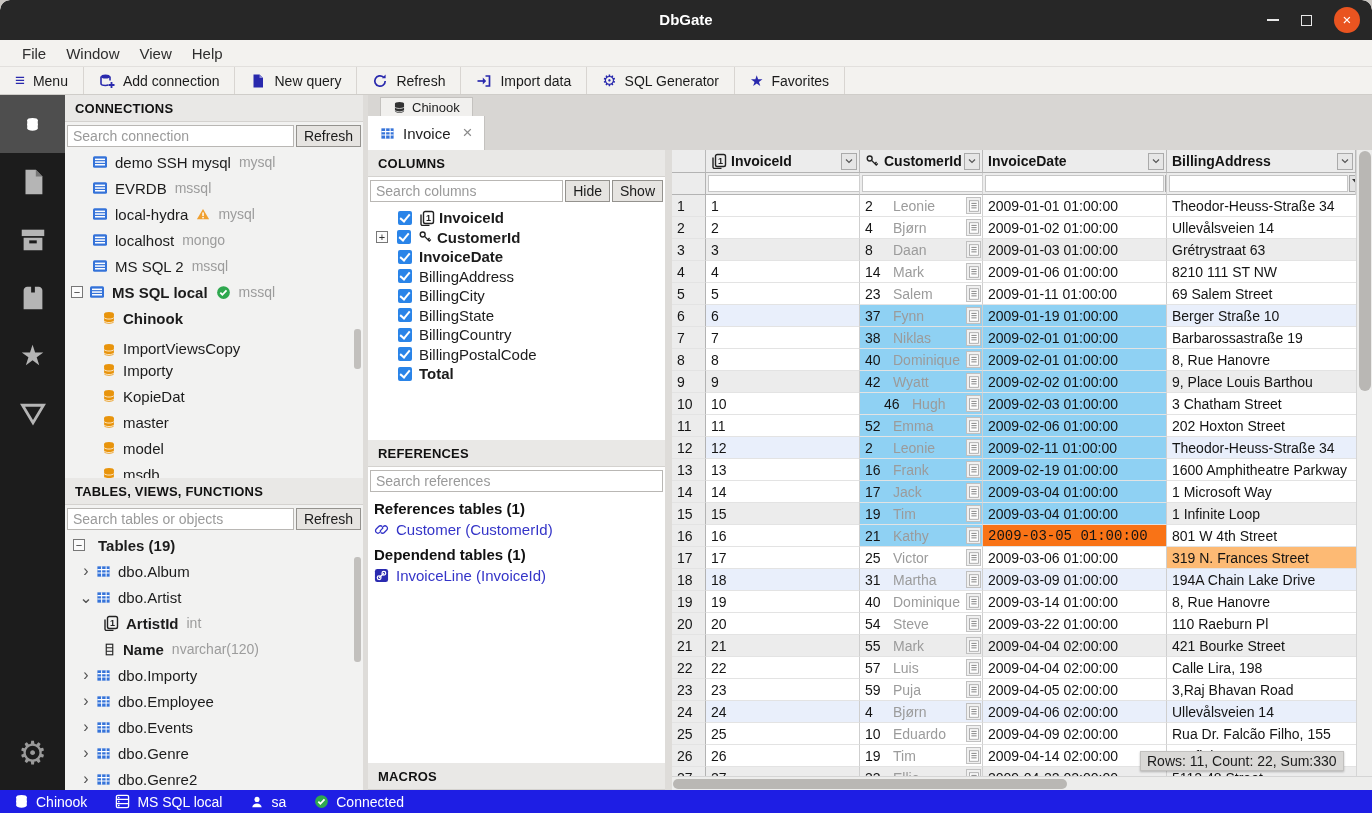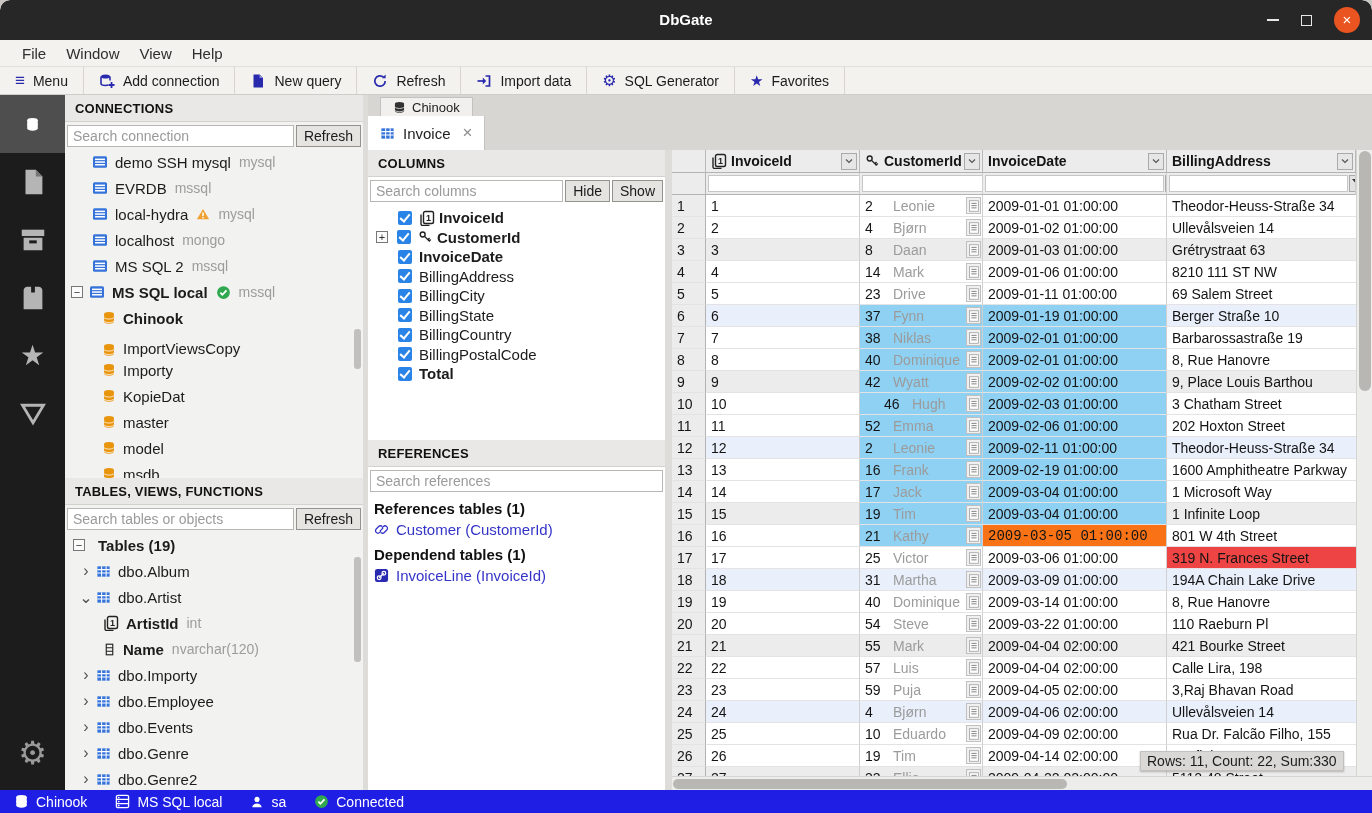--- a/index.html
+++ b/index.html
@@ -643,20 +643,23 @@
                     <rect x="1" y="1" width="14" height="14" rx="2.5" fill="#2a2ab0"></rect>
                     <path d="M5.5 10.5l5-5" stroke="#fff" stroke-width="1.5"></path>
                     <circle cx="5.5" cy="10.5" r="2" fill="none" stroke="#fff" stroke-width="1.3"></circle>
                     <circle cx="10.5" cy="5.5" r="2" fill="none" stroke="#fff" stroke-width="1.3"></circle>
                   </svg>
                 </span>
               <span>InvoiceLine (InvoiceId)</span>
             </div>
           </div>
 
+          <div class="macrospanel">
+            <div class="panelhead">MACROS</div>
+          </div>
         </div>
         <div class="msplit"></div>
 
         <div class="gridarea">
           <div id="gridhead">
               <div class="grow ghead">
                 <div class="gcell rownum" style="width: 34px;"></div>
                 <div class="gcell" style="width: 154px;">
                   <span class="ic" style="margin-right: 4px;">
                     <svg width="16" height="16" viewBox="0 0 16 16">
@@ -814,21 +817,21 @@
                   </span>
                 </div>
                 <div class="gcell" style="width: 184px; background: rgb(255, 255, 255);">2009-01-06 01:00:00</div>
                 <div class="gcell" style="width: 189px; background: rgb(255, 255, 255); border-right: none;">8210 111 ST NW</div>
               </div>
               <div class="grow">
                 <div class="gcell rownum" style="width: 34px;">5</div>
                 <div class="gcell" style="width: 154px; background: rgb(255, 255, 255);">5</div>
                 <div class="gcell" style="width: 123px; background: rgb(255, 255, 255);">
                   <span class="custnum">23</span>
-                  <span class="custname">Drive</span>
+                  <span class="custname">Salem</span>
                   <span class="cellbtn">
                     <span class="ic">
                       <svg width="12" height="12" viewBox="0 0 16 16">
                         <rect x="2" y="1" width="12" height="14" fill="#fdfdfd" stroke="#9a9a9a"></rect>
                         <path d="M4.5 4.5h7M4.5 7.5h7M4.5 10.5h7" stroke="#777" stroke-width="1.2"></path>
                       </svg>
                     </span>
                   </span>
                 </div>
                 <div class="gcell" style="width: 184px; background: rgb(255, 255, 255);">2009-01-11 01:00:00</div>
@@ -1041,21 +1044,21 @@
                   <span class="cellbtn">
                     <span class="ic">
                       <svg width="12" height="12" viewBox="0 0 16 16">
                         <rect x="2" y="1" width="12" height="14" fill="#fdfdfd" stroke="#9a9a9a"></rect>
                         <path d="M4.5 4.5h7M4.5 7.5h7M4.5 10.5h7" stroke="#777" stroke-width="1.2"></path>
                       </svg>
                     </span>
                   </span>
                 </div>
                 <div class="gcell" style="width: 184px; background: rgb(255, 255, 255);">2009-03-06 01:00:00</div>
-                <div class="gcell" style="width: 189px; background: #ef4444; border-right: none;">319 N. Frances Street</div>
+                <div class="gcell" style="width: 189px; background: #fdba74; border-right: none;">319 N. Frances Street</div>
               </div>
               <div class="grow">
                 <div class="gcell rownum" style="width: 34px;">18</div>
                 <div class="gcell" style="width: 154px; background: rgb(233, 239, 251);">18</div>
                 <div class="gcell" style="width: 123px; background: rgb(233, 239, 251);">
                   <span class="custnum">31</span>
                   <span class="custname">Martha</span>
                   <span class="cellbtn">
                     <span class="ic">
                       <svg width="12" height="12" viewBox="0 0 16 16">

